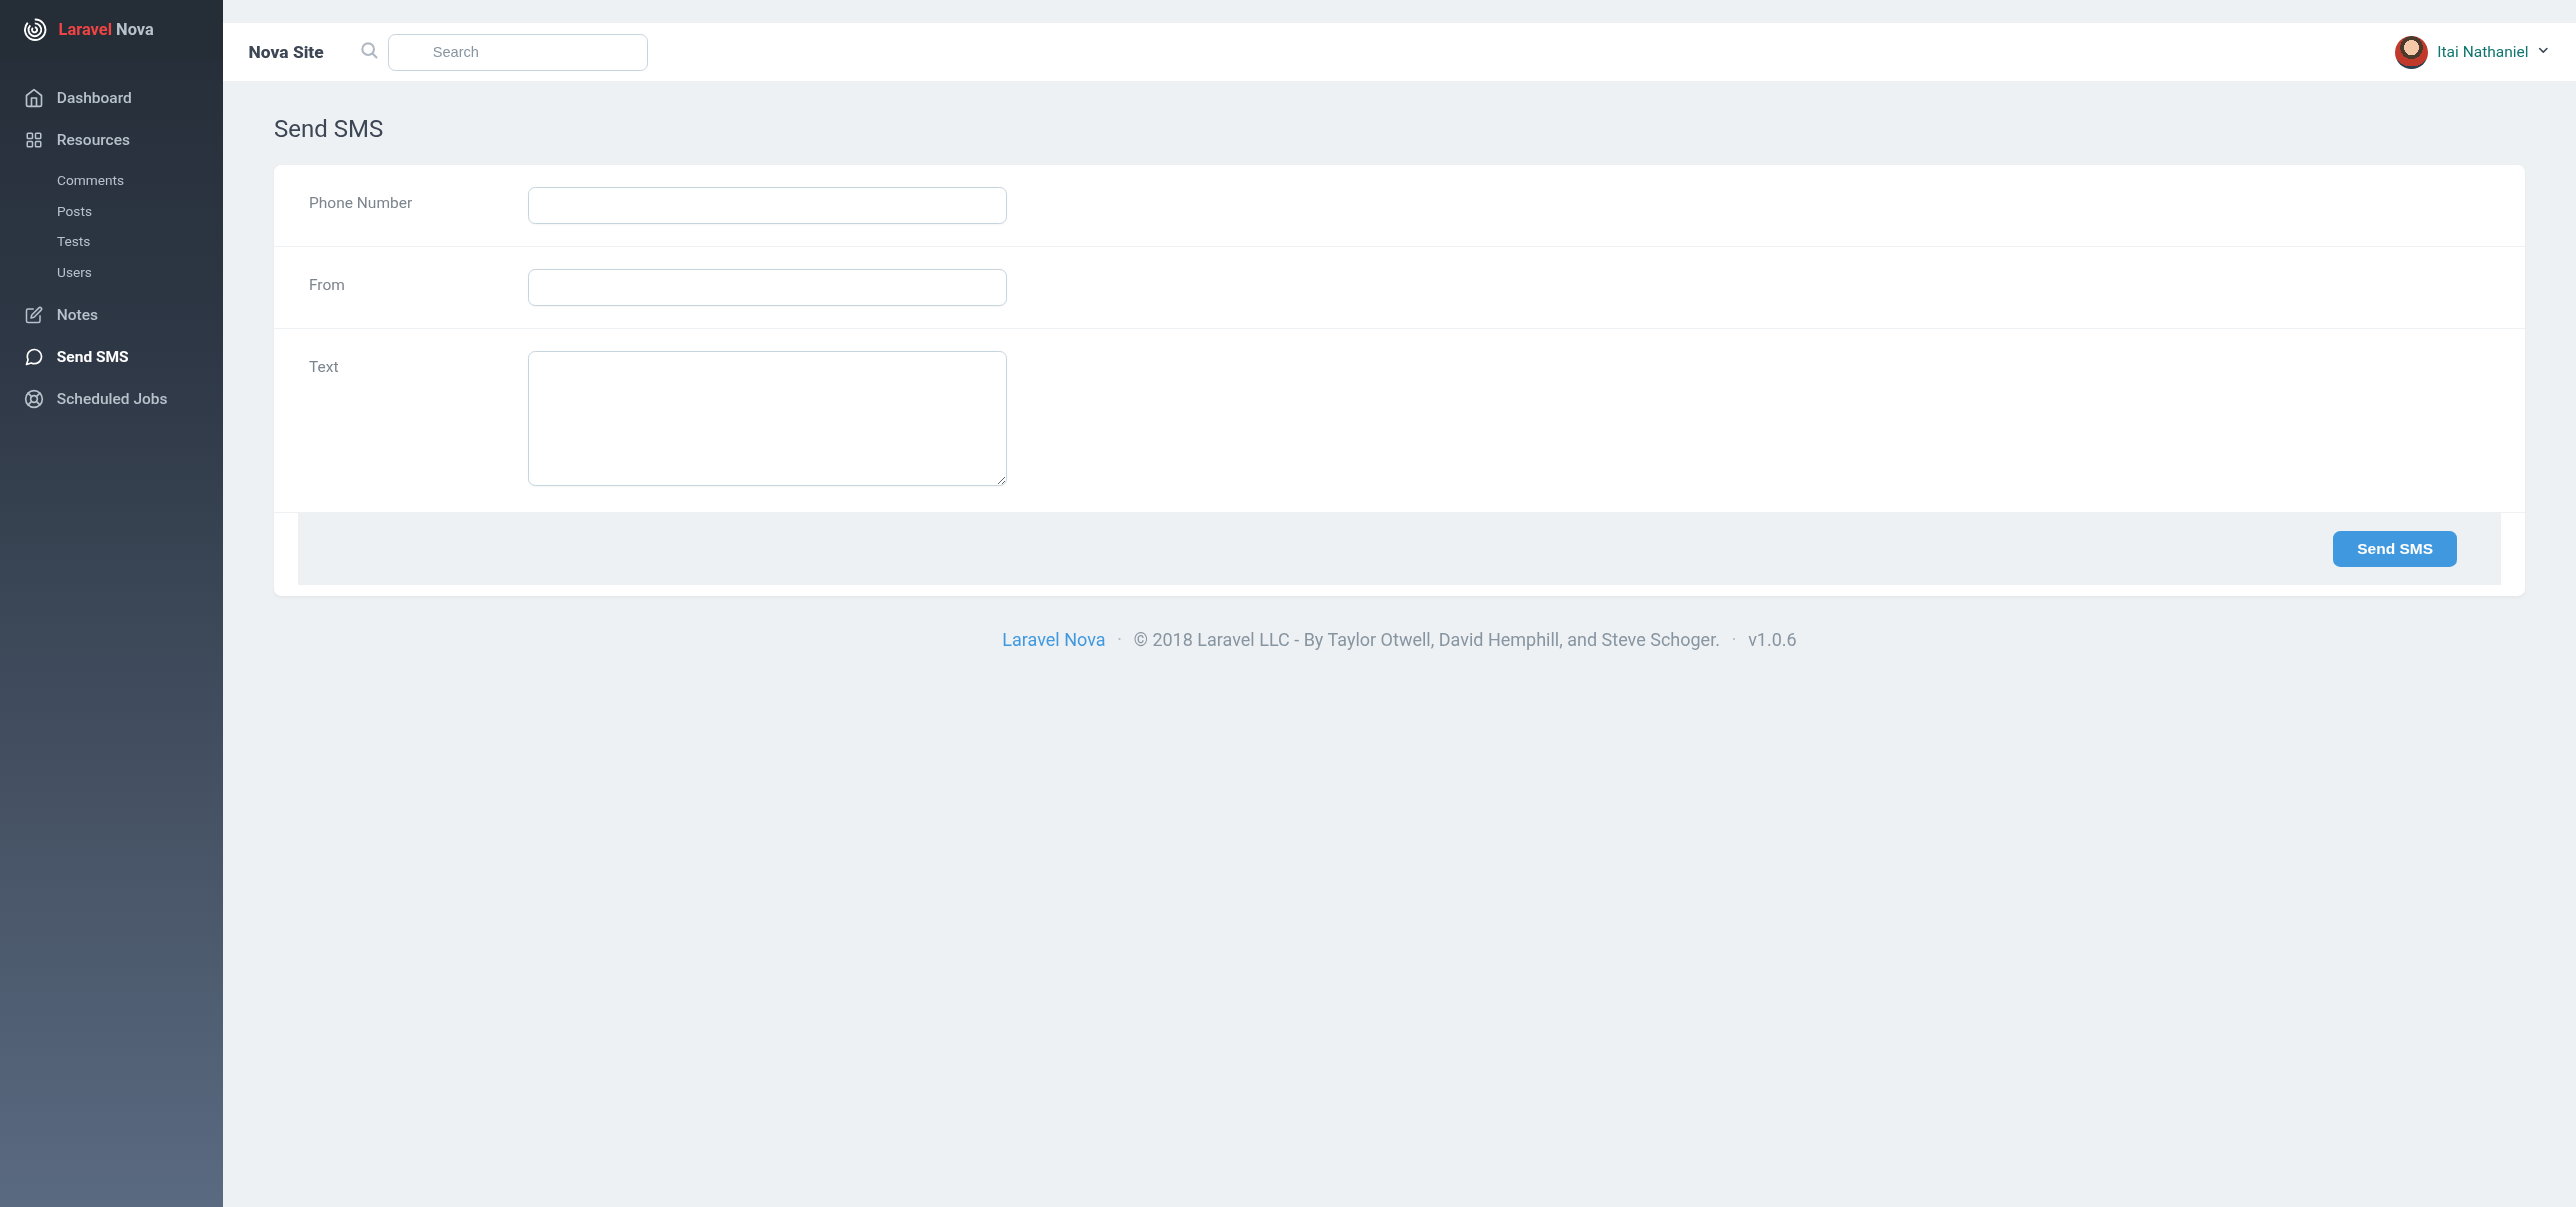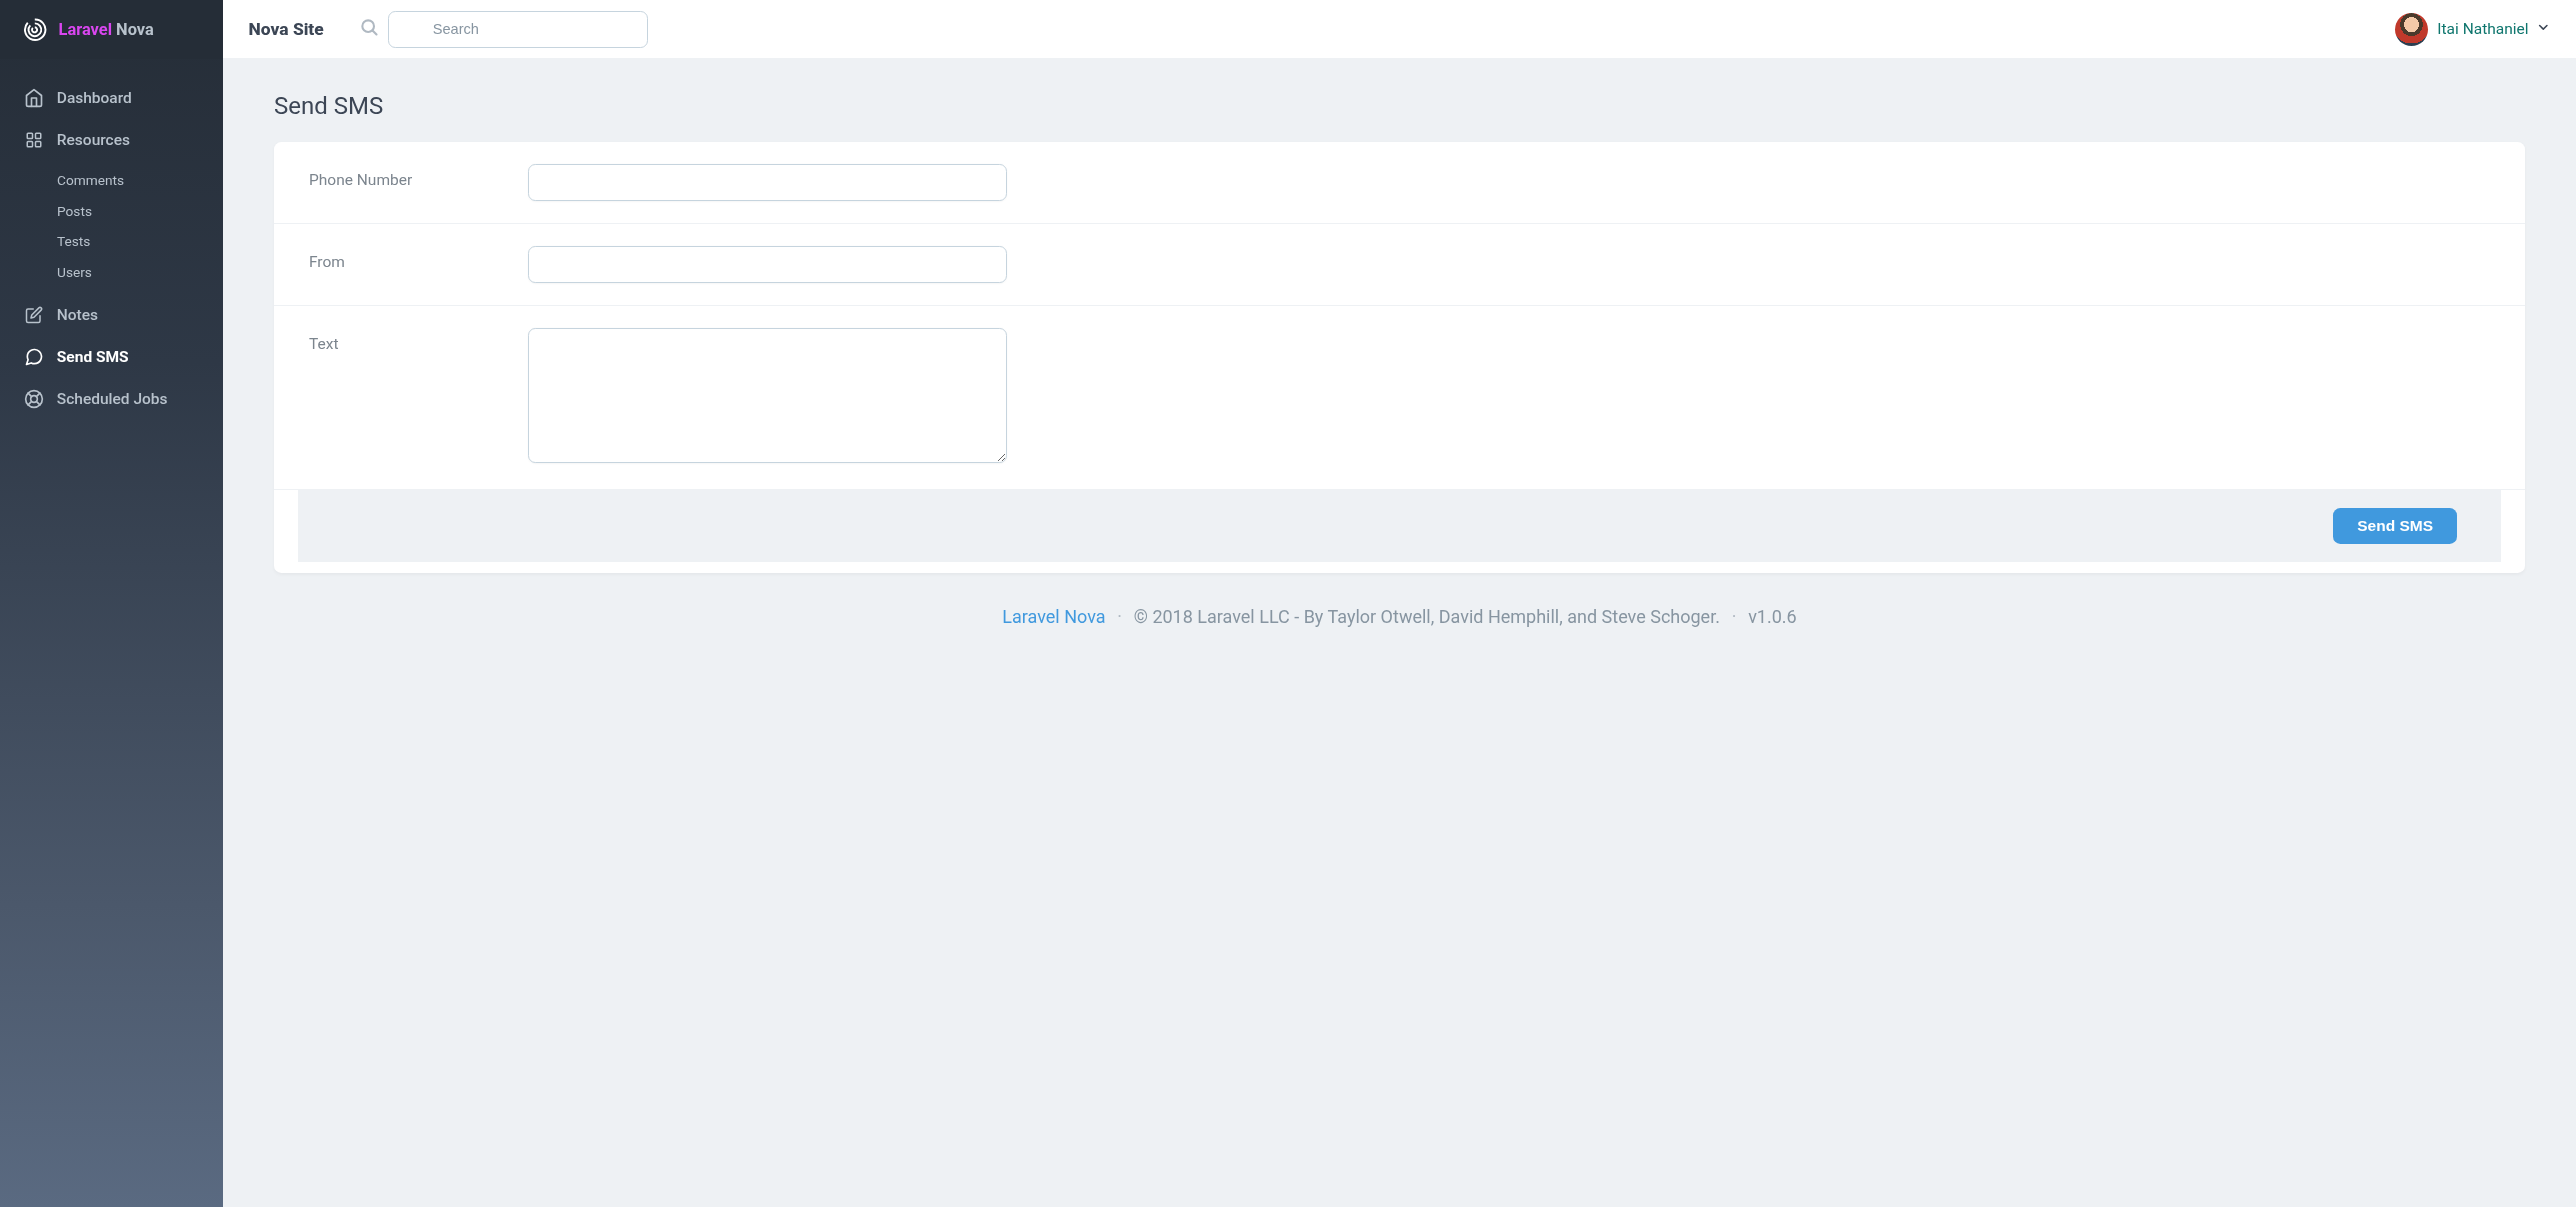--- a/index.html
+++ b/index.html
@@ -51,21 +51,21 @@
       color: #fff;
     }
 
     .brand-text .brand-light {
       font-weight: 700;
       color: #b8c2cc;
     }
 
     .brand-text .brand-bold {
       font-weight: 700;
-      color: #d946ef;
+      color: #ef4444;
     }
 
     .sidebar-nav {
       padding: 18px 0;
       flex: 1;
     }
 
     .nav-item {
       display: flex;
       align-items: center;
@@ -112,20 +112,21 @@
     }
 
     
     .topbar {
       height: 59px;
       background: #fff;
       display: flex;
       align-items: center;
       padding: 0 25.6px;
       border-bottom: 0.9px solid #eef1f4;
+      margin-top: 23px;
     }
 
     .site-title {
       font-size: 17.4px;
       font-weight: 800;
       color: #3c4655;
       margin-right: 24px;
     }
 
     .search-wrap {

